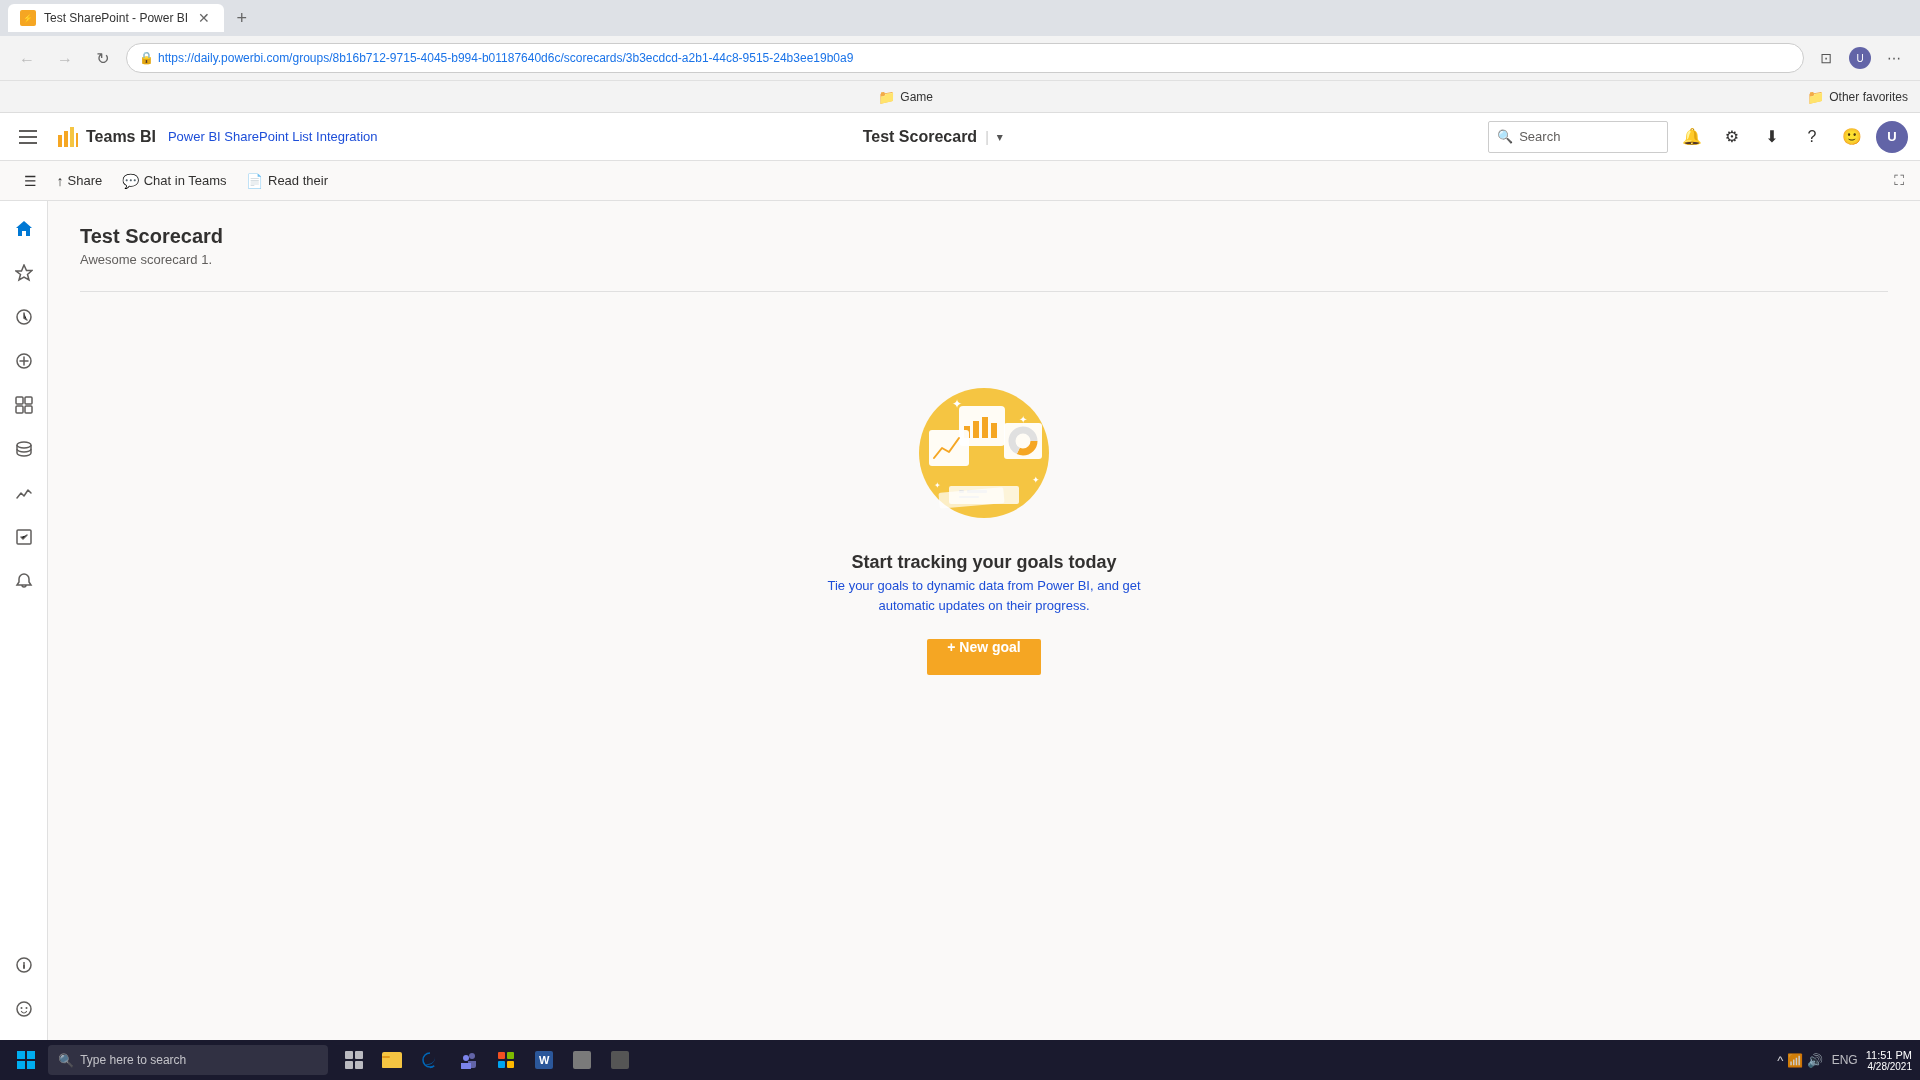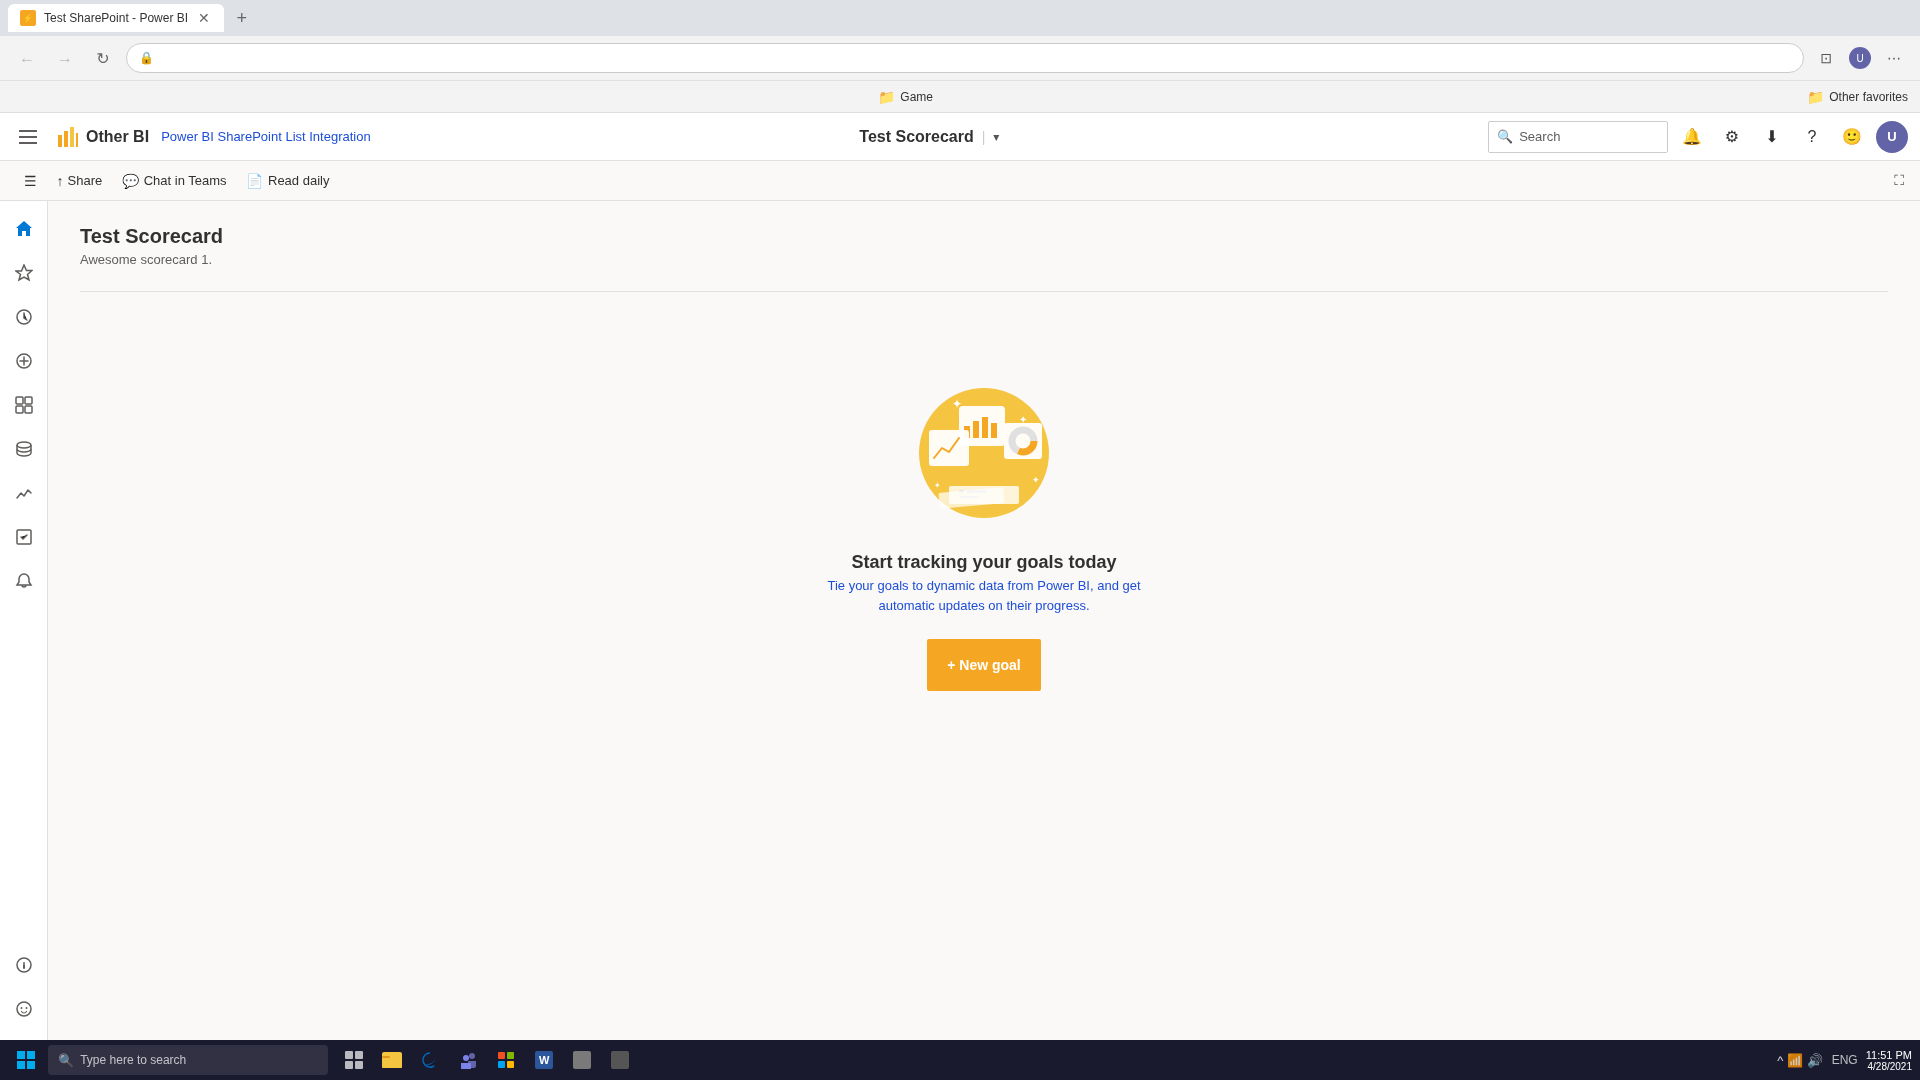--- a/index.html
+++ b/index.html
@@ -62,21 +62,21 @@
 
     
     .content { flex: 1; padding: 24px 32px; overflow-y: auto; background: #faf9f8; }
     .scorecard-header { margin-bottom: 24px; }
     .scorecard-name { font-size: 20px; font-weight: 600; color: #323130; margin-bottom: 4px; }
     .scorecard-desc { font-size: 13px; color: #605e5c; }
     .empty-state { display: flex; flex-direction: column; align-items: center; justify-content: center; padding: 60px 0; }
     .empty-state-illustration { width: 200px; height: 160px; margin-bottom: 24px; }
     .empty-state-title { font-size: 18px; font-weight: 600; color: #323130; margin-bottom: 3px; }
     .empty-state-desc { font-size: 13px; color: #1d4ed8; text-align: center; max-width: 320px; line-height: 1.5; margin-bottom: 24px; }
-    .new-goal-btn { display: flex; align-items: center; gap: 6px; height: 52px; padding: 0 20px; background: #f5a623; color: white; font-size: 14px; font-weight: 600; border: none; border-radius: 2px; cursor: pointer; }
+    .new-goal-btn { display: flex; gap: 6px; height: 36px; padding: 0 20px; background: #f5a623; color: white; font-size: 14px; font-weight: 600; border: none; border-radius: 2px; cursor: pointer; }
 
     
     .taskbar { height: 40px; background: #1a1a2e; display: flex; align-items: center; padding: 0 8px; gap: 4px; position: fixed; bottom: 0; width: 1920px; z-index: 100; }
     .taskbar-start { width: 36px; height: 36px; display: flex; align-items: center; justify-content: center; cursor: pointer; }
     .taskbar-search { display: flex; align-items: center; gap: 6px; background: rgba(255,255,255,0.1); border-radius: 4px; height: 30px; padding: 0 10px; min-width: 280px; }
     .taskbar-search-icon { color: rgba(255,255,255,0.7); font-size: 13px; }
     .taskbar-search-text { font-size: 12px; color: rgba(255,255,255,0.7); }
     .taskbar-apps { display: flex; align-items: center; gap: 2px; margin-left: 4px; }
     .taskbar-app { width: 36px; height: 36px; display: flex; align-items: center; justify-content: center; cursor: pointer; border-radius: 4px; }
     .taskbar-right { margin-left: auto; display: flex; align-items: center; gap: 8px; }
@@ -107,20 +107,21 @@
     </div>
     <div class="new-tab-btn">+</div>
   </div>
 
   <div class="address-bar-row">
     <div class="nav-btn disabled">←</div>
     <div class="nav-btn disabled">→</div>
     <div class="nav-btn">↻</div>
     <div class="address-input">
       <span class="lock-icon">🔒</span>
+      <span class="address-text">https://daily.powerbi.com/groups/8b16b712-9715-4045-b994-b01187640d6c/scorecards/3b3ecdcd-a2b1-44c8-9515-24b3ee19b0a9</span>
     </div>
     <div class="browser-right-icons">
       <div class="browser-icon-btn">⊡</div>
       <div class="browser-icon-btn">
         <div style="width:22px;height:22px;border-radius:50%;background:#6264a7;display:flex;align-items:center;justify-content:center;color:white;font-size:10px;">U</div>
       </div>
       <div class="browser-icon-btn">⋯</div>
     </div>
   </div>
 
@@ -146,21 +147,21 @@
           <line x1="0" y1="13" x2="18" y2="13" stroke="#605e5c" stroke-width="2"></line>
         </svg>
     </div>
     <div class="powerbi-logo">
       <svg class="powerbi-logo-icon" viewBox="0 0 24 24">
         <rect x="2" y="10" width="4" height="12" fill="#f5a623"></rect>
         <rect x="8" y="6" width="4" height="16" fill="#f5a623"></rect>
         <rect x="14" y="2" width="4" height="20" fill="#f5c542"></rect>
         <rect x="20" y="8" width="2" height="14" fill="#f5a623"></rect>
       </svg>
-      <span class="powerbi-logo-text">Other BI</span>
+      <span class="powerbi-logo-text">Teams BI</span>
     </div>
     <span class="breadcrumb">Power BI SharePoint List Integration</span>
     <div class="top-nav-center">
       <span class="scorecard-title-nav">Test Scorecard</span>
       <span style="color:#ccc; font-size:14px;">|</span>
       <span class="chevron-down">▾</span>
     </div>
     <div class="top-nav-right">
       <div class="search-box">
         <span class="search-icon">🔍</span>
@@ -182,21 +183,21 @@
     <div class="action-btn">
       <span class="action-icon">↑</span>
       <span>Share</span>
     </div>
     <div class="action-btn">
       <span class="action-icon" style="color:#6264a7;">💬</span>
       <span>Chat in Teams</span>
     </div>
     <div class="action-btn">
       <span class="action-icon">📄</span>
-      <span>Read daily</span>
+      <span>Read their</span>
     </div>
     <div class="action-bar-right">
       <span class="expand-icon">⛶</span>
     </div>
   </div>
 
   <div class="main-area">
 
     <div class="sidebar">
       <div class="sidebar-item active">

